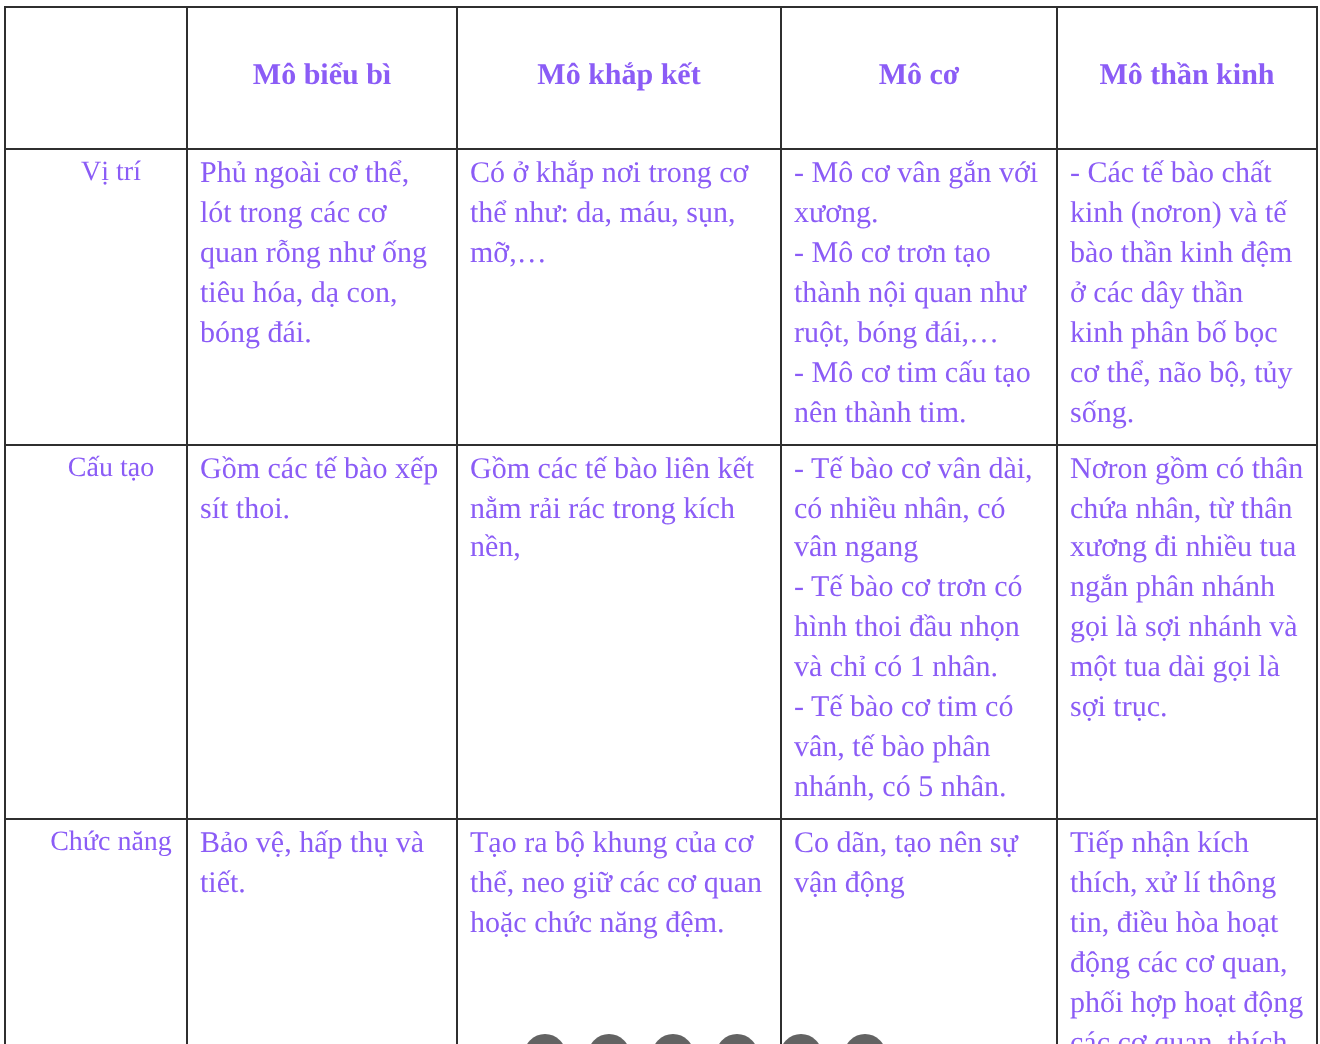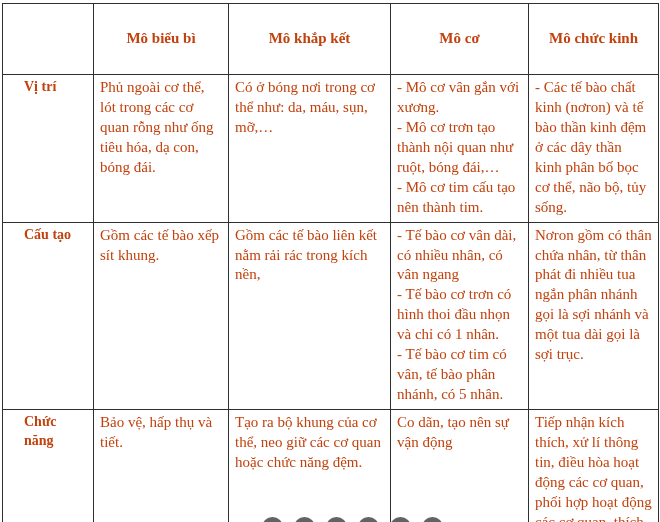--- a/index.html
+++ b/index.html
@@ -3,21 +3,21 @@
 <meta charset="utf-8">
 <style>
   html, body { margin: 0; padding: 0; background: #ffffff; }
   .screen {
     position: relative;
     width: 660px;
     height: 522px;
     background: #ffffff;
     overflow: hidden;
     font-family: "Liberation Serif", "DejaVu Serif", serif;
-    color: #c2410c;
+    color: #8b5cf6;
   }
   table.tissue-table {
     position: absolute;
     left: 2px;
     top: 3px;
     width: 656px;
     border-collapse: collapse;
     table-layout: fixed;
   }
   table.tissue-table th,
@@ -33,22 +33,22 @@
   table.tissue-table thead th {
     font-size: 15px;
     font-weight: bold;
     text-align: center;
     vertical-align: middle;
     white-space: normal;
     height: 66px;
     padding: 2px 4px;
   }
   table.tissue-table th.row-label {
-    font-weight: bold;
-    text-align: left;
+    font-weight: normal;
+    text-align: center;
     font-size: 14px;
     padding-left: 21px;
   }
   tr.row-vitri  { height: 131px; }
   tr.row-cautao { height: 172px; }
   tr.row-chucnang { height: 160px; }
   .dots {
     position: absolute;
     left: 262px;
     top: 517px;
@@ -74,41 +74,41 @@
       <col style="width:162px">
       <col style="width:138px">
       <col style="width:130px">
     </colgroup>
     <thead>
       <tr>
         <th></th>
         <th>Mô biểu bì</th>
         <th>Mô khắp kết</th>
         <th>Mô cơ</th>
-        <th>Mô chức kinh</th>
+        <th>Mô thần kinh</th>
       </tr>
     </thead>
     <tbody>
       <tr class="row-vitri">
         <th class="row-label">Vị trí</th>
         <td>Phủ ngoài cơ thể, lót trong các cơ quan rỗng như ống tiêu hóa, dạ con, bóng đái.</td>
-        <td>Có ở bóng nơi trong cơ thể như: da, máu, sụn, mỡ,…</td>
+        <td>Có ở khắp nơi trong cơ thể như: da, máu, sụn, mỡ,…</td>
         <td>- Mô cơ vân gắn với xương.
 - Mô cơ trơn tạo thành nội quan như ruột, bóng đái,…
 - Mô cơ tim cấu tạo nên thành tim.</td>
         <td>- Các tế bào chất kinh (nơron) và tế bào thần kinh đệm ở các dây thần kinh phân bố bọc cơ thể, não bộ, tủy sống.</td>
       </tr>
       <tr class="row-cautao">
         <th class="row-label">Cấu tạo</th>
-        <td>Gồm các tế bào xếp sít khung.</td>
+        <td>Gồm các tế bào xếp sít thoi.</td>
         <td>Gồm các tế bào liên kết nằm rải rác trong kích nền,</td>
         <td>- Tế bào cơ vân dài, có nhiều nhân, có vân ngang
 - Tế bào cơ trơn có hình thoi đầu nhọn và chỉ có 1 nhân.
 - Tế bào cơ tim có vân, tế bào phân nhánh, có 5 nhân.</td>
-        <td>Nơron gồm có thân chứa nhân, từ thân phát đi nhiều tua ngắn phân nhánh gọi là sợi nhánh và một tua dài gọi là sợi trục.</td>
+        <td>Nơron gồm có thân chứa nhân, từ thân xương đi nhiều tua ngắn phân nhánh gọi là sợi nhánh và một tua dài gọi là sợi trục.</td>
       </tr>
       <tr class="row-chucnang">
         <th class="row-label">Chức năng</th>
         <td>Bảo vệ, hấp thụ và tiết.</td>
         <td>Tạo ra bộ khung của cơ thể, neo giữ các cơ quan hoặc chức năng đệm.</td>
         <td>Co dãn, tạo nên sự vận động</td>
         <td>Tiếp nhận kích thích, xử lí thông tin, điều hòa hoạt động các cơ quan, phối hợp hoạt động các cơ quan, thích ứng với môi trường.</td>
       </tr>
     </tbody>
   </table>

